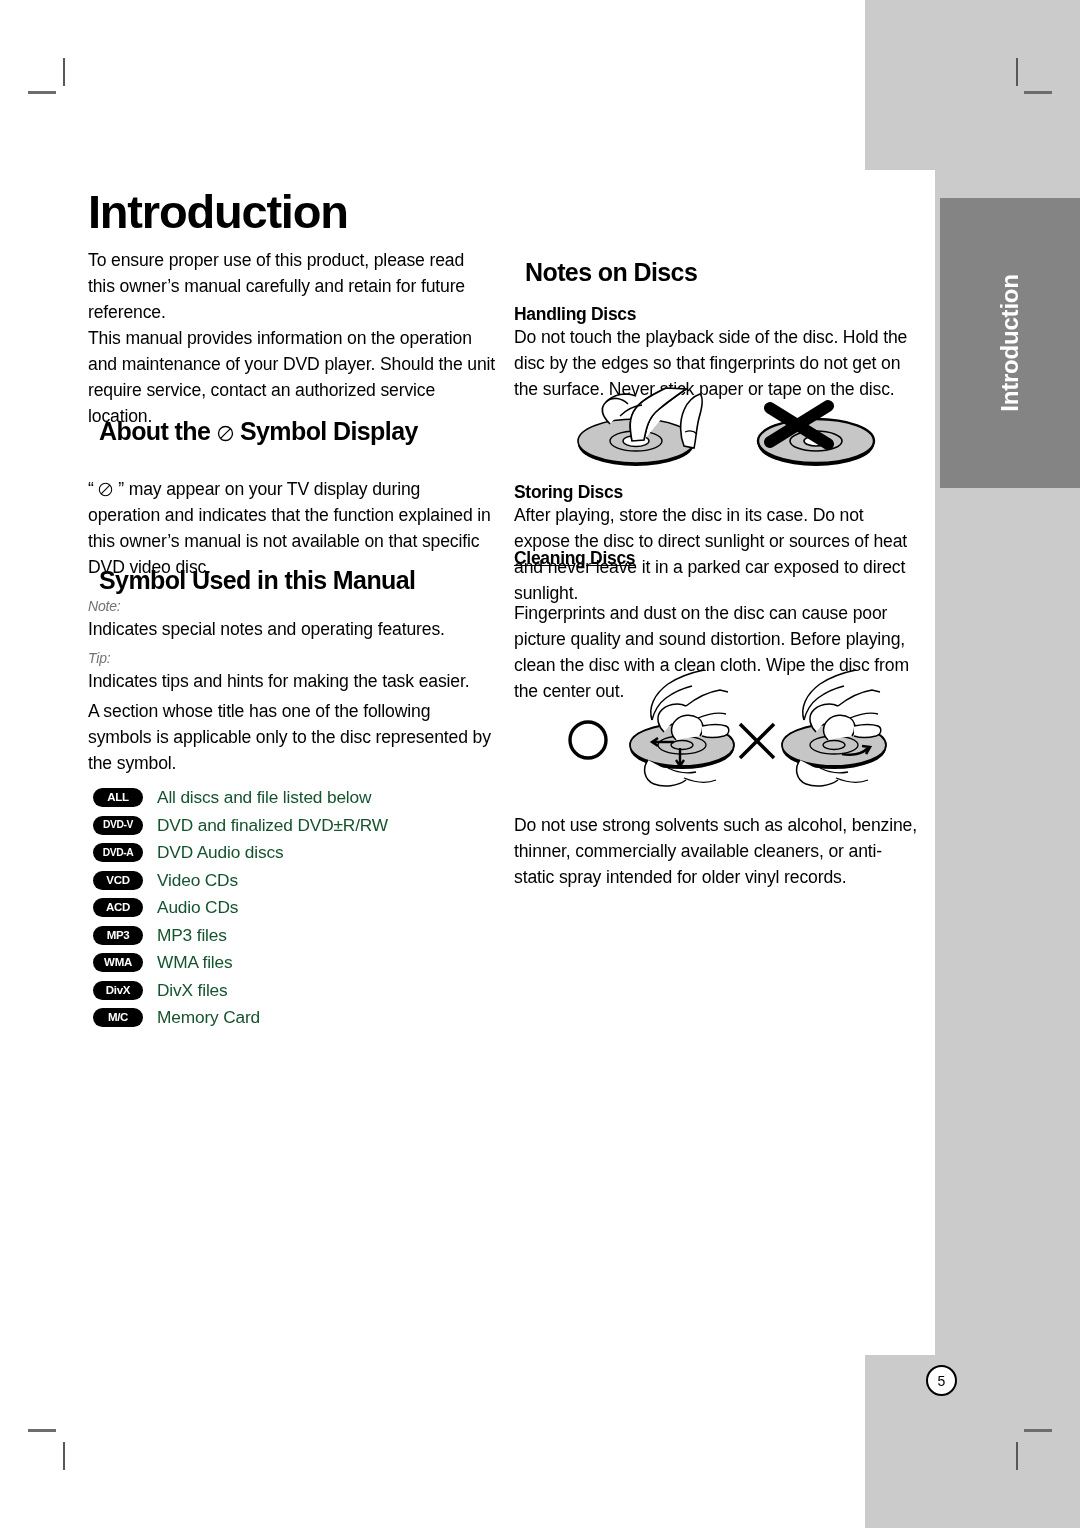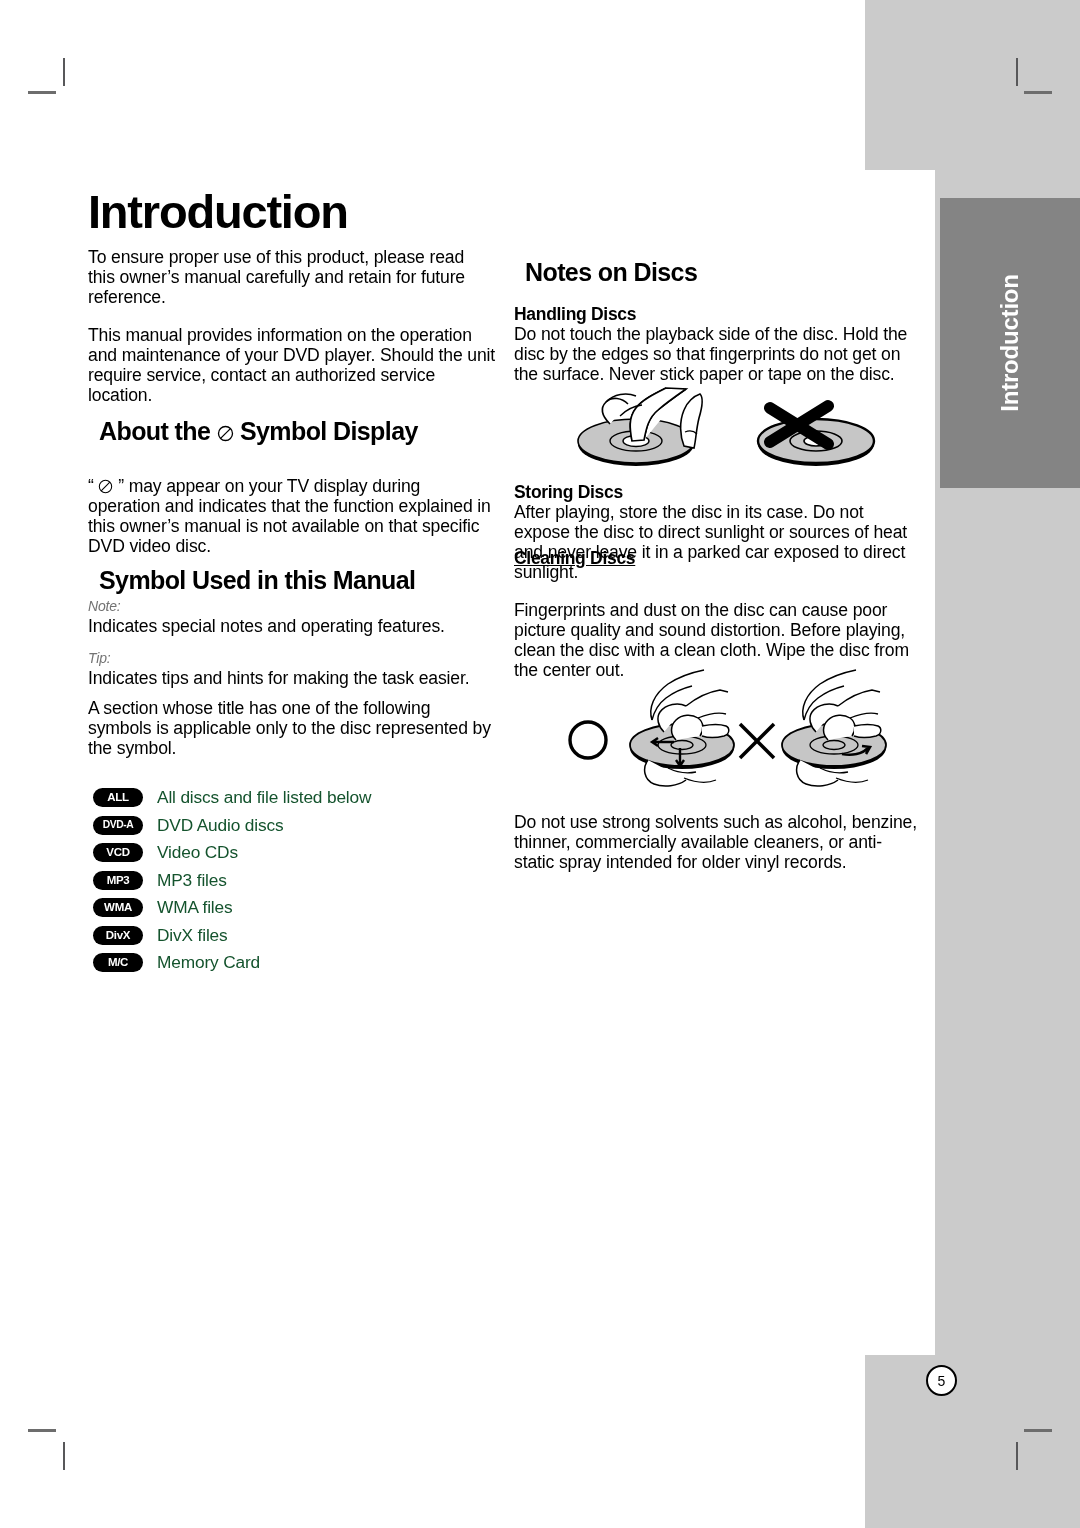--- a/index.html
+++ b/index.html
@@ -105,21 +105,21 @@
     margin: 0;
     font-size: 17.5px;
     font-weight: bold;
     letter-spacing: -0.3px;
     color: #000;
     line-height: 1.15;
   }
   p.body {
     margin: 0;
     font-size: 17.6px;
-    line-height: 20px;
+    line-height: 26px;
     color: #000;
     letter-spacing: -0.15px;
   }
   .ital-lead {
     font-style: italic;
     font-weight: normal;
     font-size: 14px;
     letter-spacing: -0.2px;
     color: #737373;
     display: block;
@@ -248,26 +248,34 @@
 
     <p class="body" style="position:absolute; top:698px; width:404px;">A section whose title has one of the following symbols is applicable only to the disc represented by the symbol.</p>
   </div>
 
   <div class="badge-list" style="top:784px;">
     <div class="badge-row">
       <span class="badge">ALL</span>
       <span class="badge-text">All discs and file listed below</span>
     </div>
     <div class="badge-row">
+      <span class="badge small">DVD-V</span>
+      <span class="badge-text">DVD and finalized DVD±R/RW</span>
+    </div>
+    <div class="badge-row">
       <span class="badge small">DVD-A</span>
       <span class="badge-text">DVD Audio discs</span>
     </div>
     <div class="badge-row">
       <span class="badge">VCD</span>
       <span class="badge-text">Video CDs</span>
+    </div>
+    <div class="badge-row">
+      <span class="badge">ACD</span>
+      <span class="badge-text">Audio CDs</span>
     </div>
     <div class="badge-row">
       <span class="badge">MP3</span>
       <span class="badge-text">MP3 files</span>
     </div>
     <div class="badge-row">
       <span class="badge">WMA</span>
       <span class="badge-text">WMA files</span>
     </div>
     <div class="badge-row">

